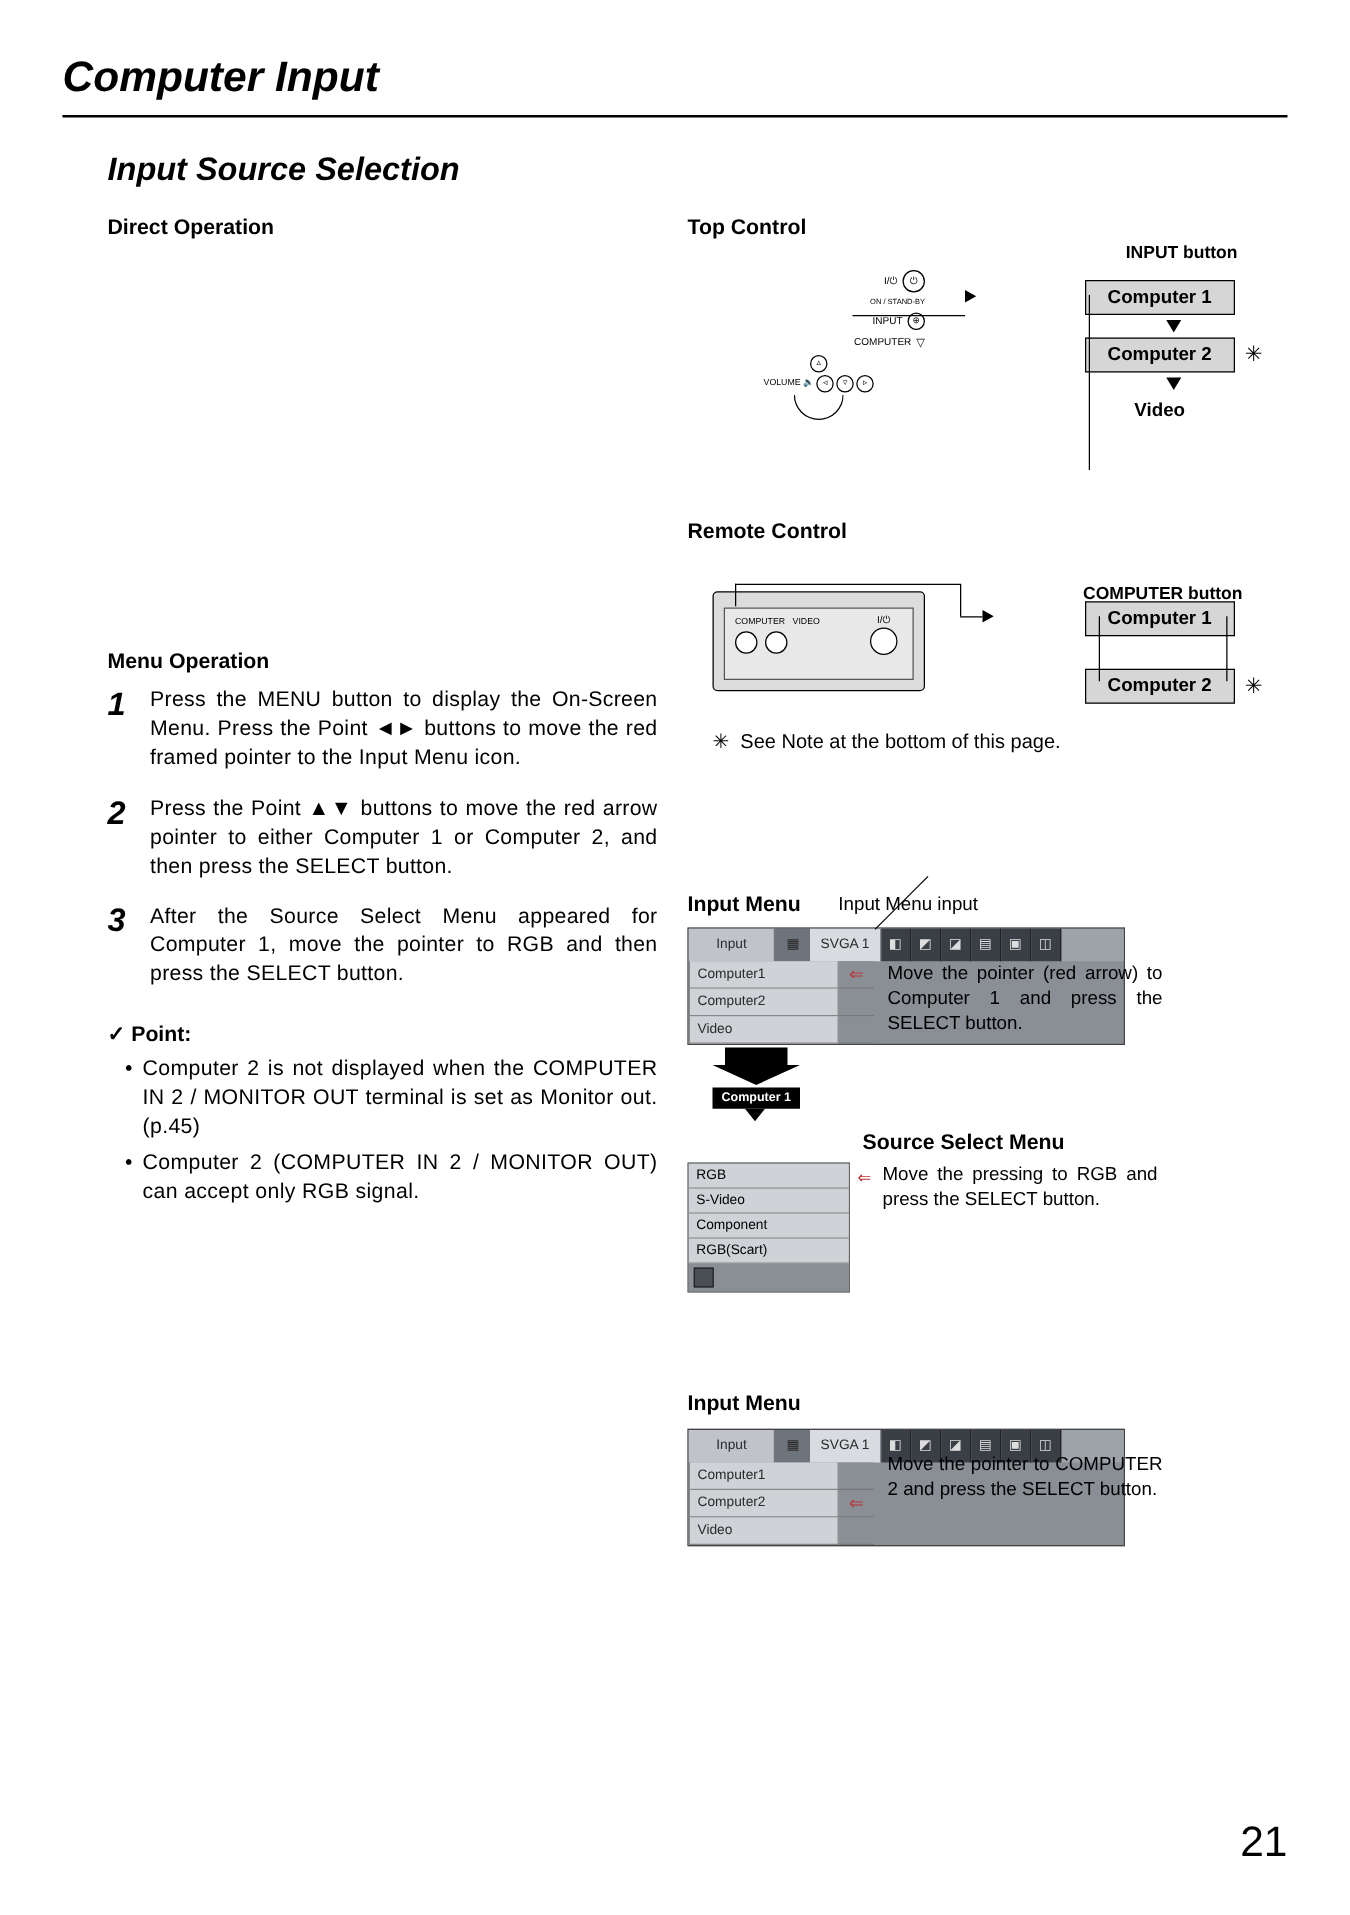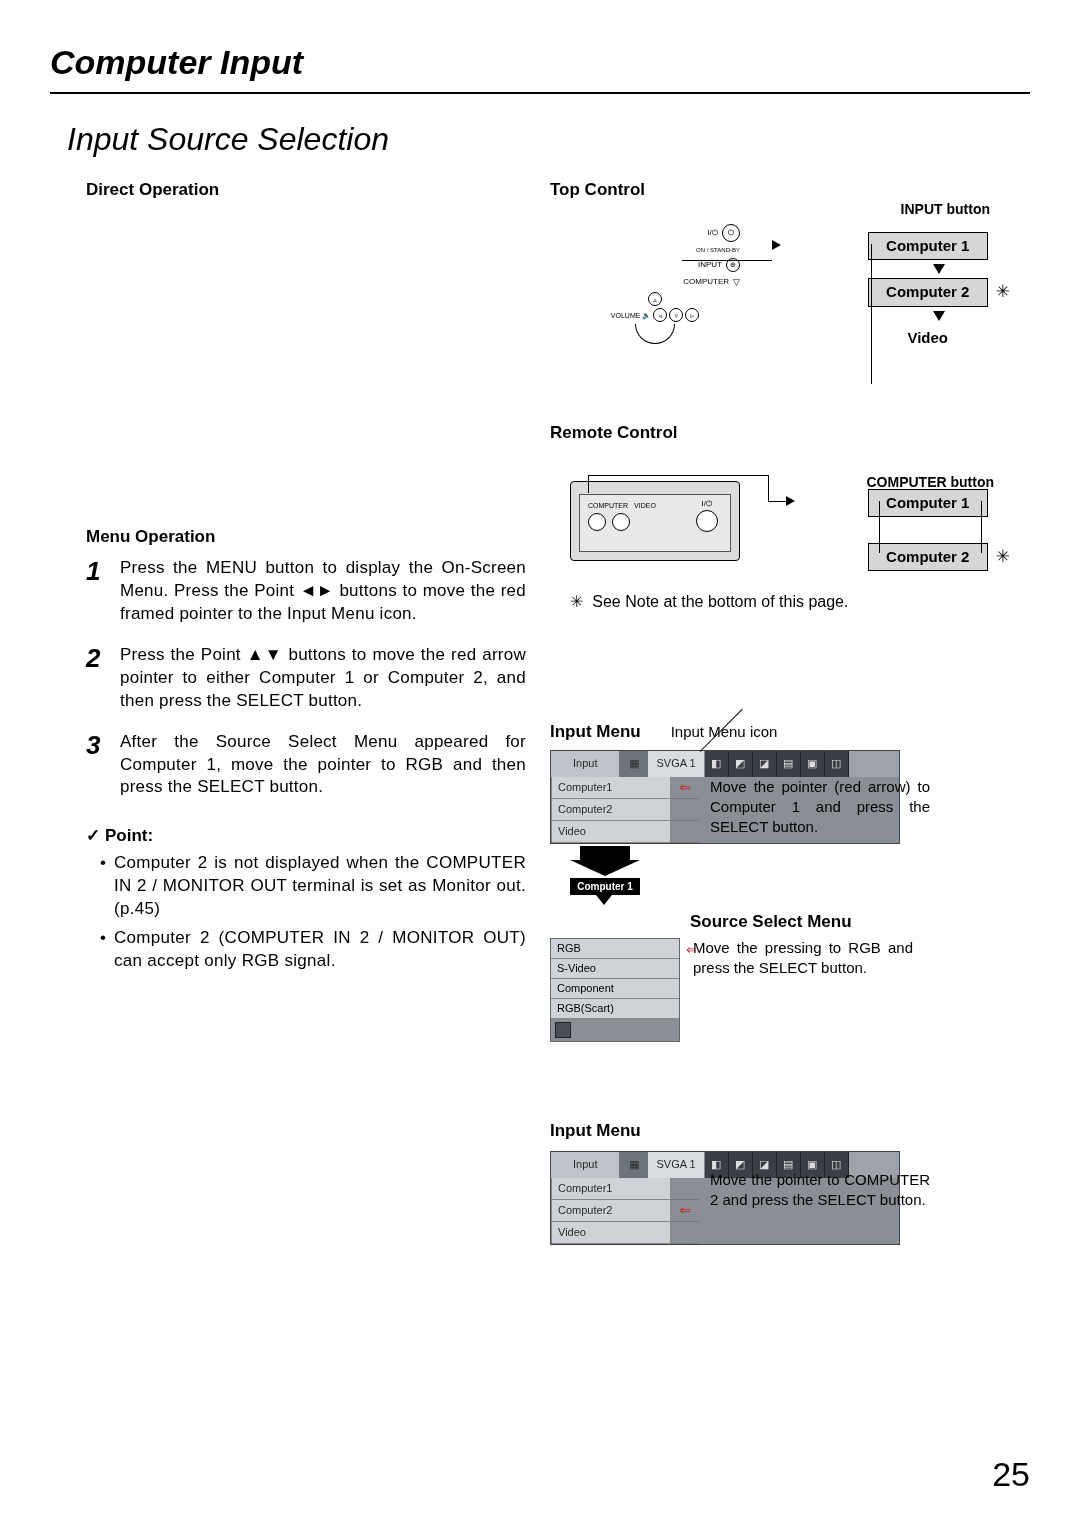--- a/index.html
+++ b/index.html
@@ -18,25 +18,25 @@
   }
   h1.page-title {
     font-size: 34px;
     font-weight: bold;
     font-style: italic;
     border-bottom: 2px solid #000;
     padding-bottom: 6px;
     margin-bottom: 24px;
   }
   h2.section-title {
-    font-size: 32px;
-    font-weight: normal;
+    font-size: 26px;
+    font-weight: bold;
     font-style: italic;
     margin-bottom: 18px;
-    margin-left: 17px;
+    margin-left: 36px;
   }
   .columns {
     display: flex;
     gap: 24px;
   }
   .col-left { width: 440px; margin-left: 36px; }
   .col-right { flex: 1; position: relative; }
   .subhead {
     font-weight: bold;
     margin-bottom: 8px;
@@ -335,21 +335,21 @@
         <div class="asterisk-note" style="position:absolute; top:120px; left:0;">
           <span class="ast">✳</span>&nbsp;&nbsp;<span>See Note at the bottom of this page.</span>
         </div>
       </div>
 
       <div style="height:72px;"></div>
 
       <div class="menu-block">
         <div class="menu-hdr-row">
           <span class="mh">Input Menu</span>
-          <span class="micon">Input Menu icon</span>
+          <span class="micon">Input Menu input</span>
         </div>
         <div class="line-slash" style="left:150px; top:30px;"></div>
 
         <div class="osd">
           <div class="osd-top">
             <div class="tab">Input</div>
             <div class="sel">▦</div>
             <div class="mode">SVGA 1</div>
             <div class="icons">
               <div class="ic">◧</div>
@@ -376,21 +376,21 @@
           </div>
         </div>
         <div class="menu-caption" style="top:56px;">Move the pointer (red arrow) to Computer 1 and press the SELECT button.</div>
 
         <div class="drop-arrow"></div>
         <div class="drop-tri"></div>
         <div class="comp-badge">Computer 1</div>
         <div style="width:0;height:0;border-left:8px solid transparent;border-right:8px solid transparent;border-top:10px solid #000; margin-left:46px;"></div>
 
         <div class="src-menu-title">Source Select Menu</div>
-        <div style="display:flex; gap:13px;">
+        <div style="display:flex; gap:26px;">
           <div class="osd-small">
             <div class="srow sel">RGB</div>
             <div class="srow">S-Video</div>
             <div class="srow">Component</div>
             <div class="srow">RGB(Scart)</div>
             <div class="foot">
                 <div class="foot-ic"></div>
               </div>
           </div>
           <div style="width:220px; font-size:15px; text-align:justify; padding-top:4px;">Move the pressing to RGB and press the SELECT button.</div>
@@ -430,13 +430,13 @@
             </div>
           </div>
         </div>
         <div class="menu-caption" style="top:50px;">Move the pointer to COMPUTER 2 and press the SELECT button.</div>
       </div>
 
     </div>
   </div>
 </div>
 
-<div class="page-num">25</div>
+<div class="page-num">21</div>
 
 </body></html>

